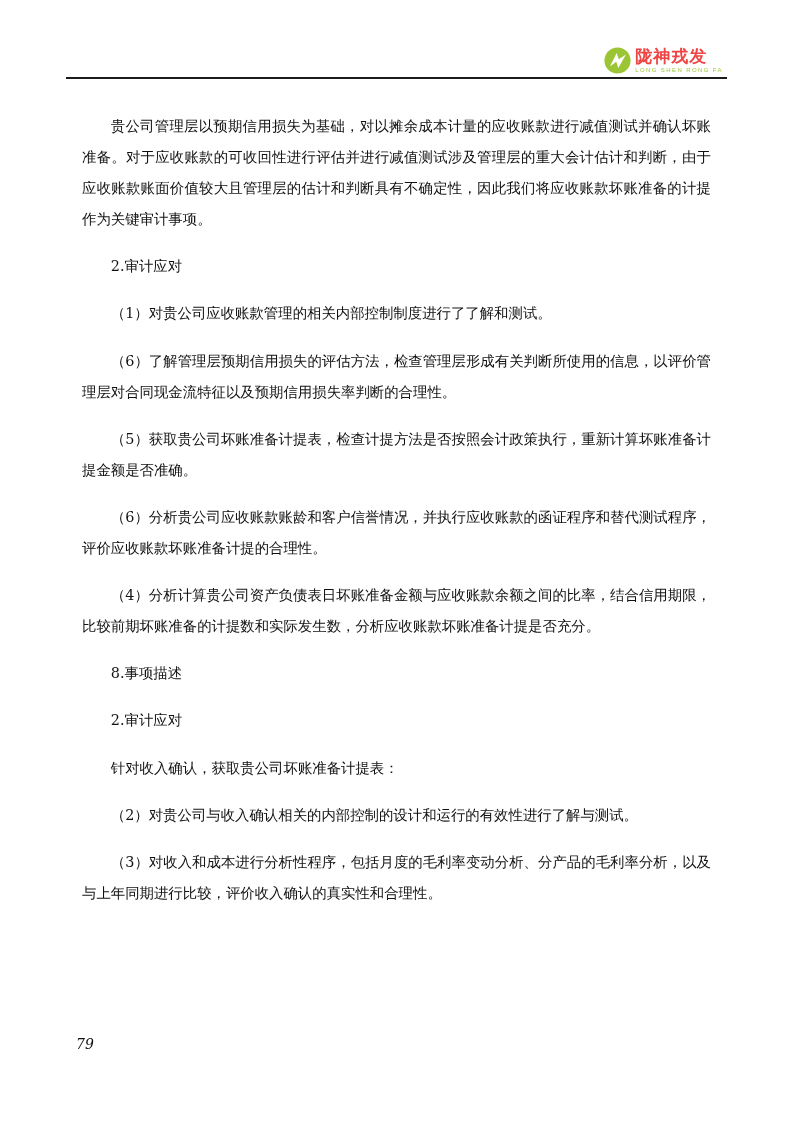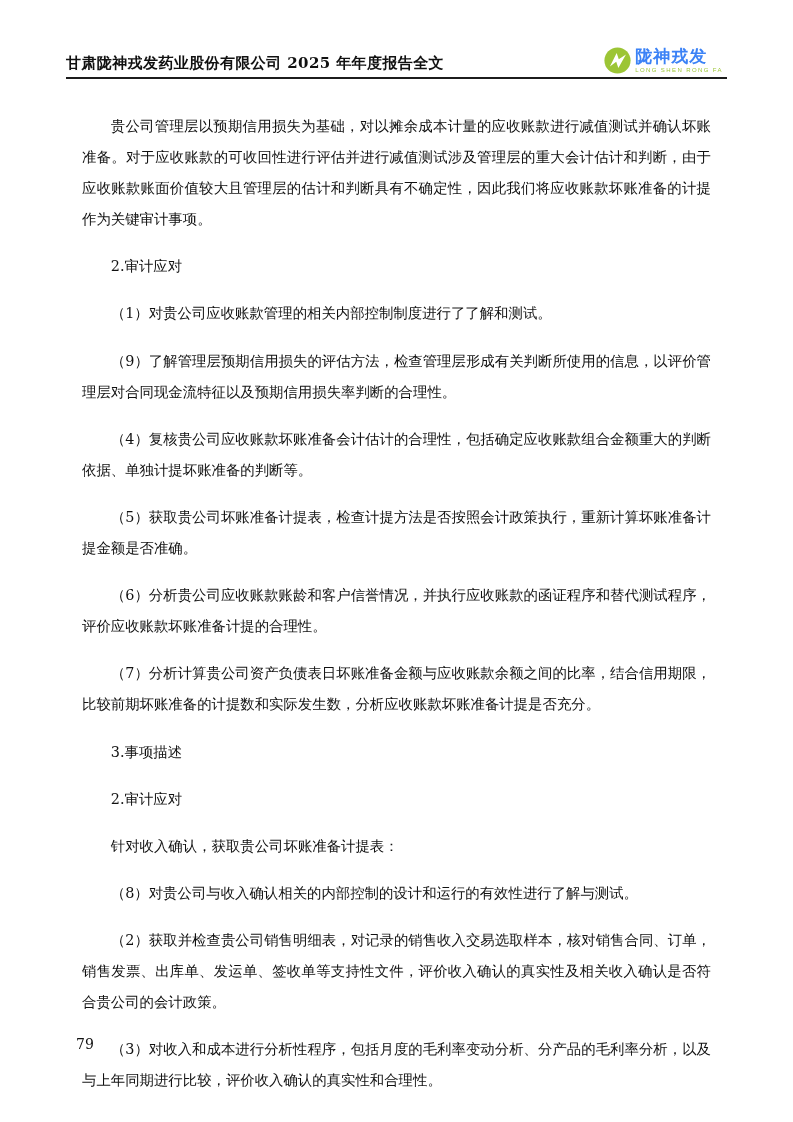--- a/index.html
+++ b/index.html
@@ -76,54 +76,52 @@
     margin: 16px;
     text-indent: 2em;
     word-break: break-all;
   }
   
   .page-number {
     position: absolute;
     left: 76px;
     top: 1036px;
     font-size: 14px;
+    font-style: italic;
   }
 </style>
 </head>
 <body>
 
 <div class="page">
 
-  <div class="header-title">甘肃陇神戎发药业股份有限公司 2025 年年度报告全文</div>
 
   <div class="logo">
     <svg class="logo-mark" viewBox="0 0 32 32" xmlns="http://www.w3.org/2000/svg">
       <circle cx="16" cy="16" r="15.5" fill="#9cc535"></circle>
       <path d="M7 23 L15 7 L17.5 14.5 L26 9 L17 25 L14.5 17.5 Z" fill="#ffffff"></path>
     </svg>
     <div class="logo-textcol">
-      <span class="logo-name" style="color:#3b82f6">陇神戎发</span>
+      <span class="logo-name" style="color:#ef4444">陇神戎发</span>
       <span class="logo-sub" style="color:#9cc535">LONG SHEN RONG FA</span>
     </div>
   </div>
 
   <div class="header-rule"></div>
 
   <div class="content">
       <p class="para">贵公司管理层以预期信用损失为基础，对以摊余成本计量的应收账款进行减值测试并确认坏账准备。对于应收账款的可收回性进行评估并进行减值测试涉及管理层的重大会计估计和判断，由于应收账款账面价值较大且管理层的估计和判断具有不确定性，因此我们将应收账款坏账准备的计提作为关键审计事项。</p>
       <p class="para">2.审计应对</p>
       <p class="para">（1）对贵公司应收账款管理的相关内部控制制度进行了了解和测试。</p>
-      <p class="para">（9）了解管理层预期信用损失的评估方法，检查管理层形成有关判断所使用的信息，以评价管理层对合同现金流特征以及预期信用损失率判断的合理性。</p>
-      <p class="para">（4）复核贵公司应收账款坏账准备会计估计的合理性，包括确定应收账款组合金额重大的判断依据、单独计提坏账准备的判断等。</p>
+      <p class="para">（6）了解管理层预期信用损失的评估方法，检查管理层形成有关判断所使用的信息，以评价管理层对合同现金流特征以及预期信用损失率判断的合理性。</p>
       <p class="para">（5）获取贵公司坏账准备计提表，检查计提方法是否按照会计政策执行，重新计算坏账准备计提金额是否准确。</p>
       <p class="para">（6）分析贵公司应收账款账龄和客户信誉情况，并执行应收账款的函证程序和替代测试程序，评价应收账款坏账准备计提的合理性。</p>
-      <p class="para">（7）分析计算贵公司资产负债表日坏账准备金额与应收账款余额之间的比率，结合信用期限，比较前期坏账准备的计提数和实际发生数，分析应收账款坏账准备计提是否充分。</p>
-      <p class="para">3.事项描述</p>
+      <p class="para">（4）分析计算贵公司资产负债表日坏账准备金额与应收账款余额之间的比率，结合信用期限，比较前期坏账准备的计提数和实际发生数，分析应收账款坏账准备计提是否充分。</p>
+      <p class="para">8.事项描述</p>
       <p class="para">2.审计应对</p>
       <p class="para">针对收入确认，获取贵公司坏账准备计提表：</p>
-      <p class="para">（8）对贵公司与收入确认相关的内部控制的设计和运行的有效性进行了解与测试。</p>
-      <p class="para">（2）获取并检查贵公司销售明细表，对记录的销售收入交易选取样本，核对销售合同、订单，销售发票、出库单、发运单、签收单等支持性文件，评价收入确认的真实性及相关收入确认是否符合贵公司的会计政策。</p>
+      <p class="para">（2）对贵公司与收入确认相关的内部控制的设计和运行的有效性进行了解与测试。</p>
       <p class="para">（3）对收入和成本进行分析性程序，包括月度的毛利率变动分析、分产品的毛利率分析，以及与上年同期进行比较，评价收入确认的真实性和合理性。</p>
     </div>
 
   <div class="page-number">79</div>
 
 </div>
 
 </body></html>

